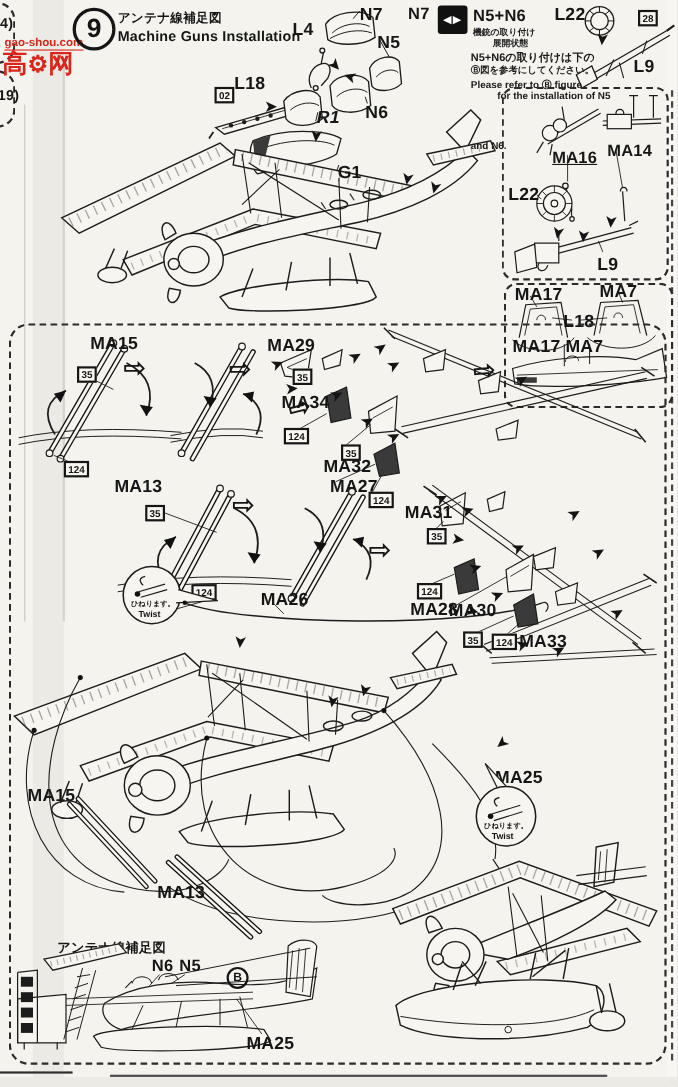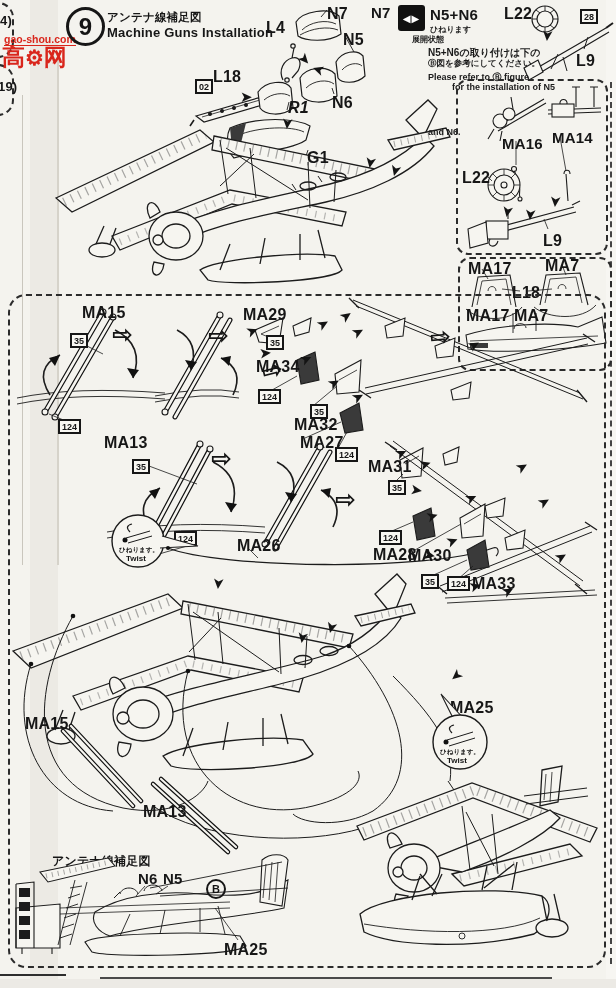--- a/index.html
+++ b/index.html
@@ -133,22 +133,22 @@
   <div class="lbl" style="left:332px;top:95px;">N6</div>
   <div class="lbl" style="left:288px;top:100px;font-style:italic;">R1</div>
   <div class="lbl" style="left:213px;top:69px;">L18</div>
   <div class="badge" style="left:195px;top:79px;">02</div>
   <div class="lbl" style="left:307px;top:150px;">G1</div>
   <div class="lbl" style="left:504px;top:6px;">L22</div>
   <div class="badge" style="left:580px;top:9px;">28</div>
   <div class="lbl" style="left:576px;top:53px;">L9</div>
 
   <div class="lbl s15" style="left:430px;top:7px;">N5+N6</div>
-  <div class="jpsm" style="left:430px;top:25px;">ひねります</div>
-  <div class="jpsm" style="left:412px;top:35px;">展開状態</div>
+  <div class="jpsm" style="left:430px;top:25px;">機銃の取り付け</div>
+  <div class="jpsm" style="left:448px;top:35px;">展開状態</div>
   <div class="jpsm" style="left:428px;top:47px;font-size:10px;">N5+N6の取り付けは下の</div>
   <div class="jpsm" style="left:428px;top:58px;font-size:8.5px;">Ⓑ図を参考にしてください。</div>
   <div class="note" style="left:428px;top:72px;">Please refer to Ⓑ figure</div>
   <div class="note" style="left:428px;top:82px;margin-left:24px;">for the installation of N5</div>
   <div class="note" style="left:428px;top:92px;margin-top:35px;">and N6.</div>
 
   <div class="dash" style="left:456px;top:79px;width:148px;height:172px;border-radius:12px;"></div>
   <svg style="left:456px;top:79px;" width="148" height="172" viewBox="0 0 148 172" fill="none" stroke="#1c1c1c" stroke-width="1.1">
 
     <path d="M40,48 L88,20 M42,52 L90,24"></path>
@@ -170,21 +170,21 @@
       <circle cx="48" cy="106" r="3"></circle>
     <path d="M48,90 L48,96 M64,106 L58,106 M48,122 L48,116 M32,106 L38,106 M59,95 L55,99 M59,117 L55,113 M37,95 L41,99 M37,117 L41,113" stroke-width=".8"></path>
 
     <path d="M28,152 L118,128 M30,157 L120,133"></path>
     <rect x="30" y="142" width="22" height="18" fill="#f6f5f0"></rect>
     <path d="M34,160 C30,168 40,170 42,162 M52,140 L52,132 M116,126 L124,122"></path>
     <polygon points="12,150 30,143 32,164 14,169" fill="#f6f5f0"></polygon>
 
     <path d="M60,62 L60,86 M104,58 L110,92 M32,98 L36,102 M92,150 L88,140" stroke-width=".8"></path>
   </svg>
-  <div class="lbl s15" style="left:502px;top:136px;">MA16</div>
+  <div class="lbl s15" style="left:502px;top:136px;text-decoration:underline;">MA16</div>
   <div class="lbl s15" style="left:552px;top:130px;">MA14</div>
   <div class="lbl" style="left:462px;top:170px;">L22</div>
   <div class="lbl" style="left:543px;top:233px;">L9</div>
 
   <div class="dash" style="left:458px;top:257px;width:150px;height:110px;border-radius:12px;"></div>
   <svg style="left:458px;top:257px;" width="150" height="110" viewBox="0 0 150 110" fill="none" stroke="#1c1c1c" stroke-width="1.1">
     <path d="M14,50 L20,20 L52,18 L58,50"></path>
       <path d="M19,48 L24,24 L48,22 L53,48" stroke-width=".8"></path>
     <path d="M8,52 C20,64 52,66 64,50" stroke-width=".9"></path>
     <path d="M82,48 L88,18 L122,16 L130,48"></path>

